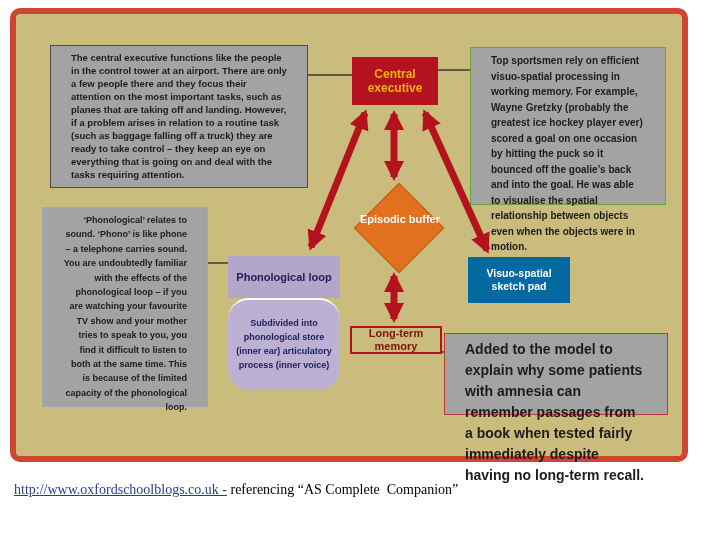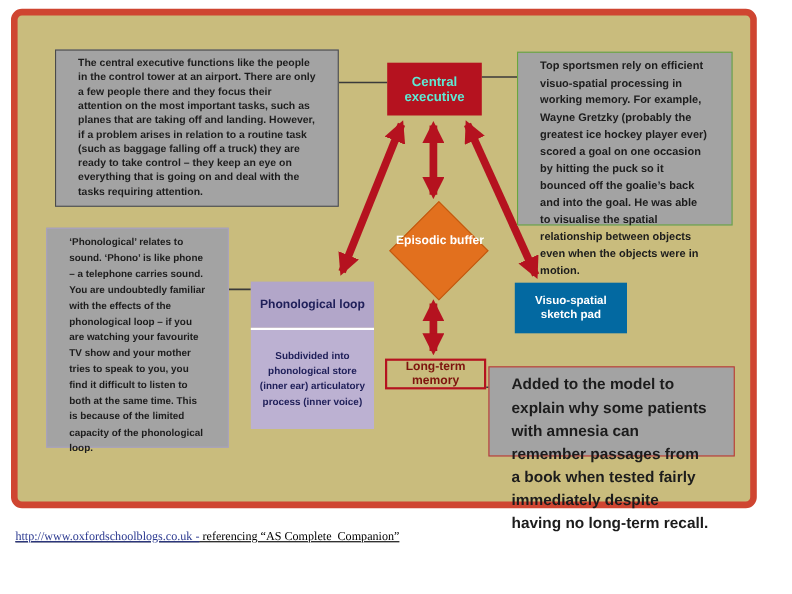--- a/index.html
+++ b/index.html
@@ -11,42 +11,42 @@
     position:absolute;left:10px;top:8px;width:678px;height:454px;box-sizing:border-box;
     background:#c9bc7d;border:6px solid #cf4531;border-radius:10px;
   }
   .overlay{position:absolute;left:0;top:0;width:666px;height:442px;}
   .note{
     position:absolute;background:#a3a3a3;box-sizing:border-box;
     font-weight:bold;color:#1c1c1c;padding:5px 20px;line-height:1.4;
   }
   .note-ce{left:34px;top:31px;width:258px;height:143px;font-size:9.5px;border:1px solid #4a4a4a;line-height:1.37;}
   .note-vs{left:454px;top:33px;width:196px;height:158px;font-size:10px;border:1.5px solid #6aa63e;line-height:1.55;}
-  .note-ph{left:26px;top:193px;width:166px;height:200px;font-size:9px;border:1.5px solid #a9a2c0;text-align:left;line-height:1.6;}
+  .note-ph{left:26px;top:193px;width:166px;height:200px;font-size:9px;border:1.5px solid #a9a2c0;text-align:right;line-height:1.6;}
   .note-lt{left:428px;top:319px;width:224px;height:82px;font-size:14px;border:1.5px solid #c0392b;line-height:1.5;}
   .node{
     position:absolute;box-sizing:border-box;text-align:center;font-weight:bold;
     display:flex;align-items:center;justify-content:center;
   }
-  .node-ce{left:336px;top:43px;width:86px;height:48px;background:#b5121f;color:#5eead4;font-size:12px;line-height:1.2;padding:0 6px;}
+  .node-ce{left:336px;top:43px;width:86px;height:48px;background:#b5121f;color:#eab308;font-size:12px;line-height:1.2;padding:0 6px;}
   .node-pl{left:212px;top:242px;width:112px;height:42px;background:#b2a6c9;color:#20205a;font-size:11px;line-height:1.15;padding:0 8px;}
-  .node-pl-sub{left:212px;top:284px;width:112px;height:92px;background:#bcb1d2;color:#20205a;font-size:9px;line-height:1.55;padding:4px 6px;border-top:2px solid #ffffff;}
+  .node-pl-sub{left:212px;top:284px;width:112px;height:92px;background:#bcb1d2;color:#20205a;font-size:9px;line-height:1.55;padding:4px 6px;border-top:2px solid #ffffff;border-radius:21px;}
   .node-vssp{left:452px;top:243px;width:102px;height:46px;background:#0369a1;color:#ffffff;font-size:10.5px;line-height:1.2;padding:0 6px;}
   .node-ltm{left:334px;top:312px;width:92px;height:28px;background:transparent;border:2px solid #b5121f;color:#7e140e;font-size:11px;line-height:1.2;padding:0 6px;}
   .diamond{
     position:absolute;left:351px;top:182px;width:62px;height:62px;background:#e2701e;
     transform:rotate(45deg);border:1px solid #c05a10;
   }
   .diamond-label{
     position:absolute;left:340px;top:199px;width:84px;text-align:right;color:#ffffff;
     font-weight:bold;font-size:11px;line-height:1.2;
   }
   .footer{
     position:absolute;left:14px;top:482px;font-family:"Liberation Serif",serif;
-    font-size:11px;color:#000000;white-space:pre;text-decoration:underline;
+    font-size:14px;color:#000000;white-space:pre;
   }
   .footer a{color:#2b3990;text-decoration:underline;}
 </style>
 </head>
 <body>
 
 <div class="slide">
 
   <svg class="overlay" viewBox="0 0 666 442" xmlns="http://www.w3.org/2000/svg">
     <defs>

